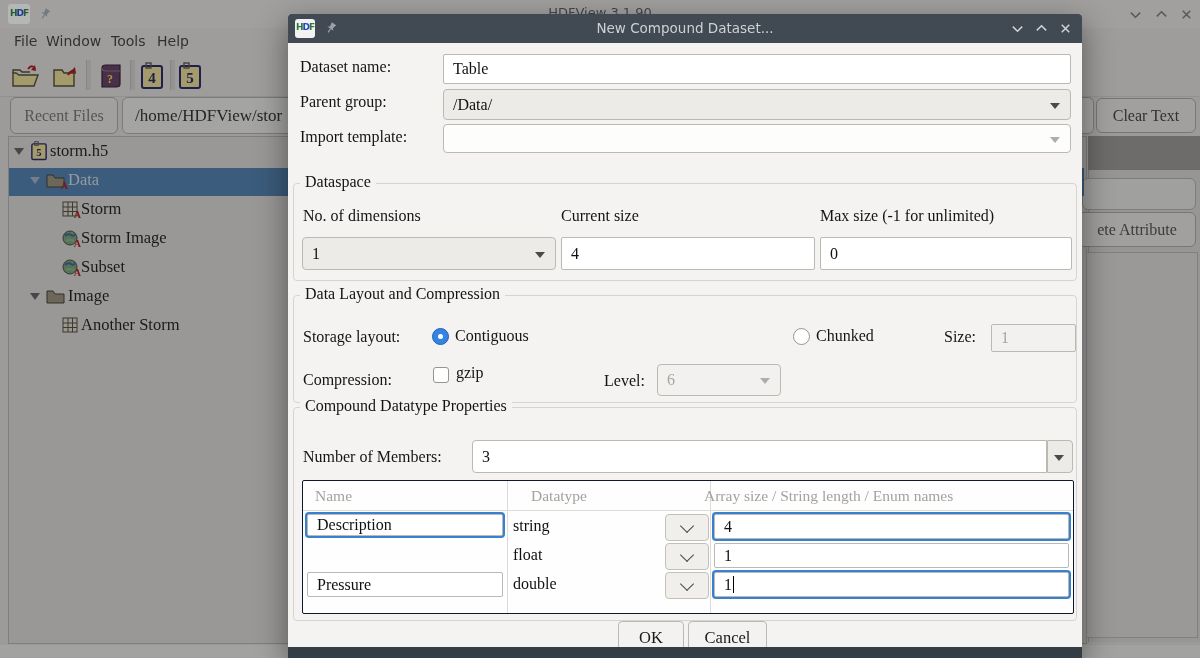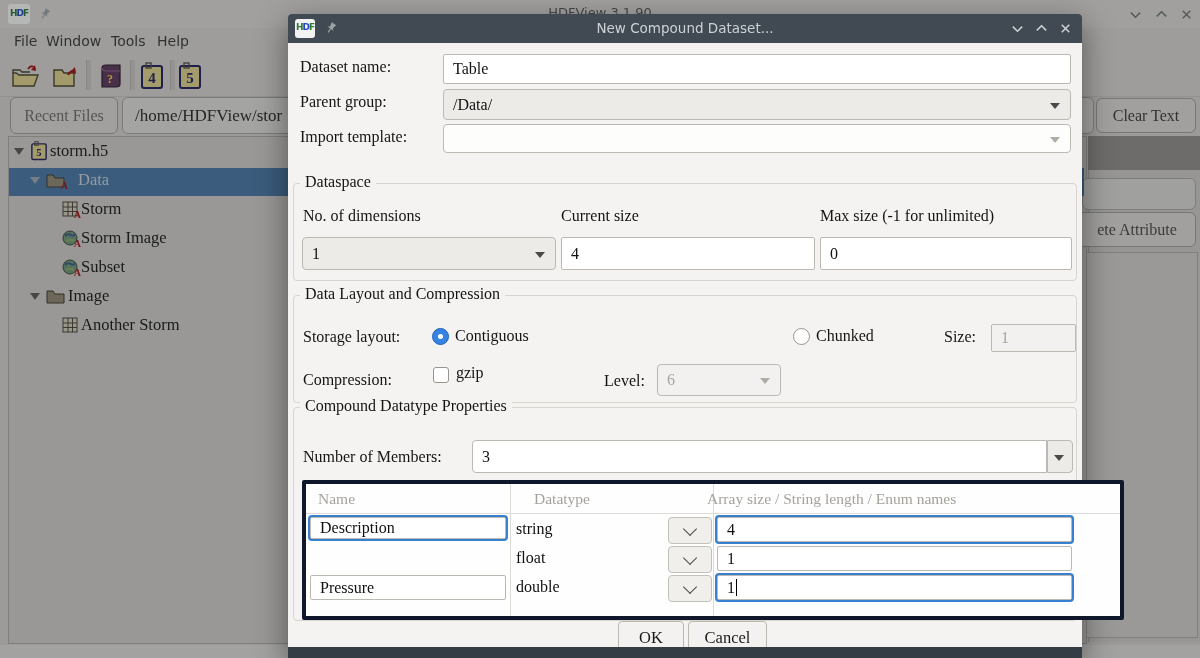--- a/index.html
+++ b/index.html
@@ -51,21 +51,21 @@
               border-left:5px solid transparent;border-right:5px solid transparent;border-top:6px solid #4a4a4a;}
   .tri-dis{border-top-color:#b0ada8 !important;}
   .disabled{color:#a8a5a0 !important;background:#f3f1ef !important;}
   .grp{position:absolute;border:1px solid #d7d4cf;border-radius:4px;}
   .grp-legend{position:absolute;top:-11px;left:6px;background:#f5f3f1;padding:0 5px;font-size:16px;color:#141414;}
   .radio{position:absolute;width:17px;height:17px;border-radius:50%;background:#fff;border:1px solid #98948e;box-sizing:border-box;}
   .radio.sel{background:#3584e4;border:1px solid #1c62b9;}
   .radio.sel::after{content:"";position:absolute;left:5px;top:5px;width:5px;height:5px;border-radius:50%;background:#fff;}
   .checkbox{position:absolute;width:16px;height:16px;border-radius:3px;background:#fff;border:1px solid #98948e;box-sizing:border-box;}
   .focusring{box-shadow:0 0 0 2px #3880d0;}
-  .tbl{position:absolute;background:#fefefe;border:4px solid #0f172a;border-radius:2px;padding-left:44px;}
+  .tbl{position:absolute;background:#fefefe;border:1px solid #0f172a;border-radius:2px;}
   .tbl-vline{position:absolute;top:0;bottom:0;width:1px;background:#dedbd6;}
   .tbl-hline{position:absolute;left:0;right:0;height:1px;background:#dedbd6;}
   .th{position:absolute;font-size:15.5px;color:#a5a29c;}
   .cell-text{position:absolute;font-size:16px;color:#111;}
   .chev-btn{position:absolute;background:#f1efec;border:1px solid #c3c0ba;border-radius:4px;
             display:flex;align-items:center;justify-content:center;}
   .chev{width:9px;height:9px;border-left:1.6px solid #4a4a4a;border-bottom:1.6px solid #4a4a4a;
         transform:rotate(-45deg);margin-top:-4px;}
   .pushbtn{position:absolute;background:#f4f2f0;border:1px solid #bcb8b2;border-radius:4px;
            display:flex;align-items:center;justify-content:center;font-size:16.5px;color:#1a1a1a;}
@@ -188,21 +188,21 @@
     </div>
 
     <div class="tree-row" style="left:30px;top:170px;color:#c4cdd6;">
       <span class="expander" style="border-top-color:#9aa6b2;"></span>
       <span class="ic" style="margin-left:6px;">
         <svg width="19" height="15" viewBox="0 0 19 15">
             <path d="M1 4 L1 14 L18 14 L18 5 L9 5 L7 2 L1 2 Z" fill="#8f8572" stroke="#3f3a2c"></path>
           </svg>
         <span class="attrA">A</span>
       </span>
-      <span style="margin-left:13px;">Data</span>
+      <span style="margin-left:3px;">Data</span>
     </div>
 
     <div class="tree-row" style="left:62px;top:199px;">
       <span class="ic">
         <svg width="16" height="16" viewBox="0 0 16 16">
             <rect x="1" y="1" width="14" height="14" fill="#cdc8ba" stroke="#4a463c"></rect>
             <path d="M1 6 L15 6 M1 10.5 L15 10.5 M6 1 L6 15 M10.5 1 L10.5 15" stroke="#4a463c" stroke-width="1"></path>
           </svg>
         <span class="attrA">A</span>
       </span>

